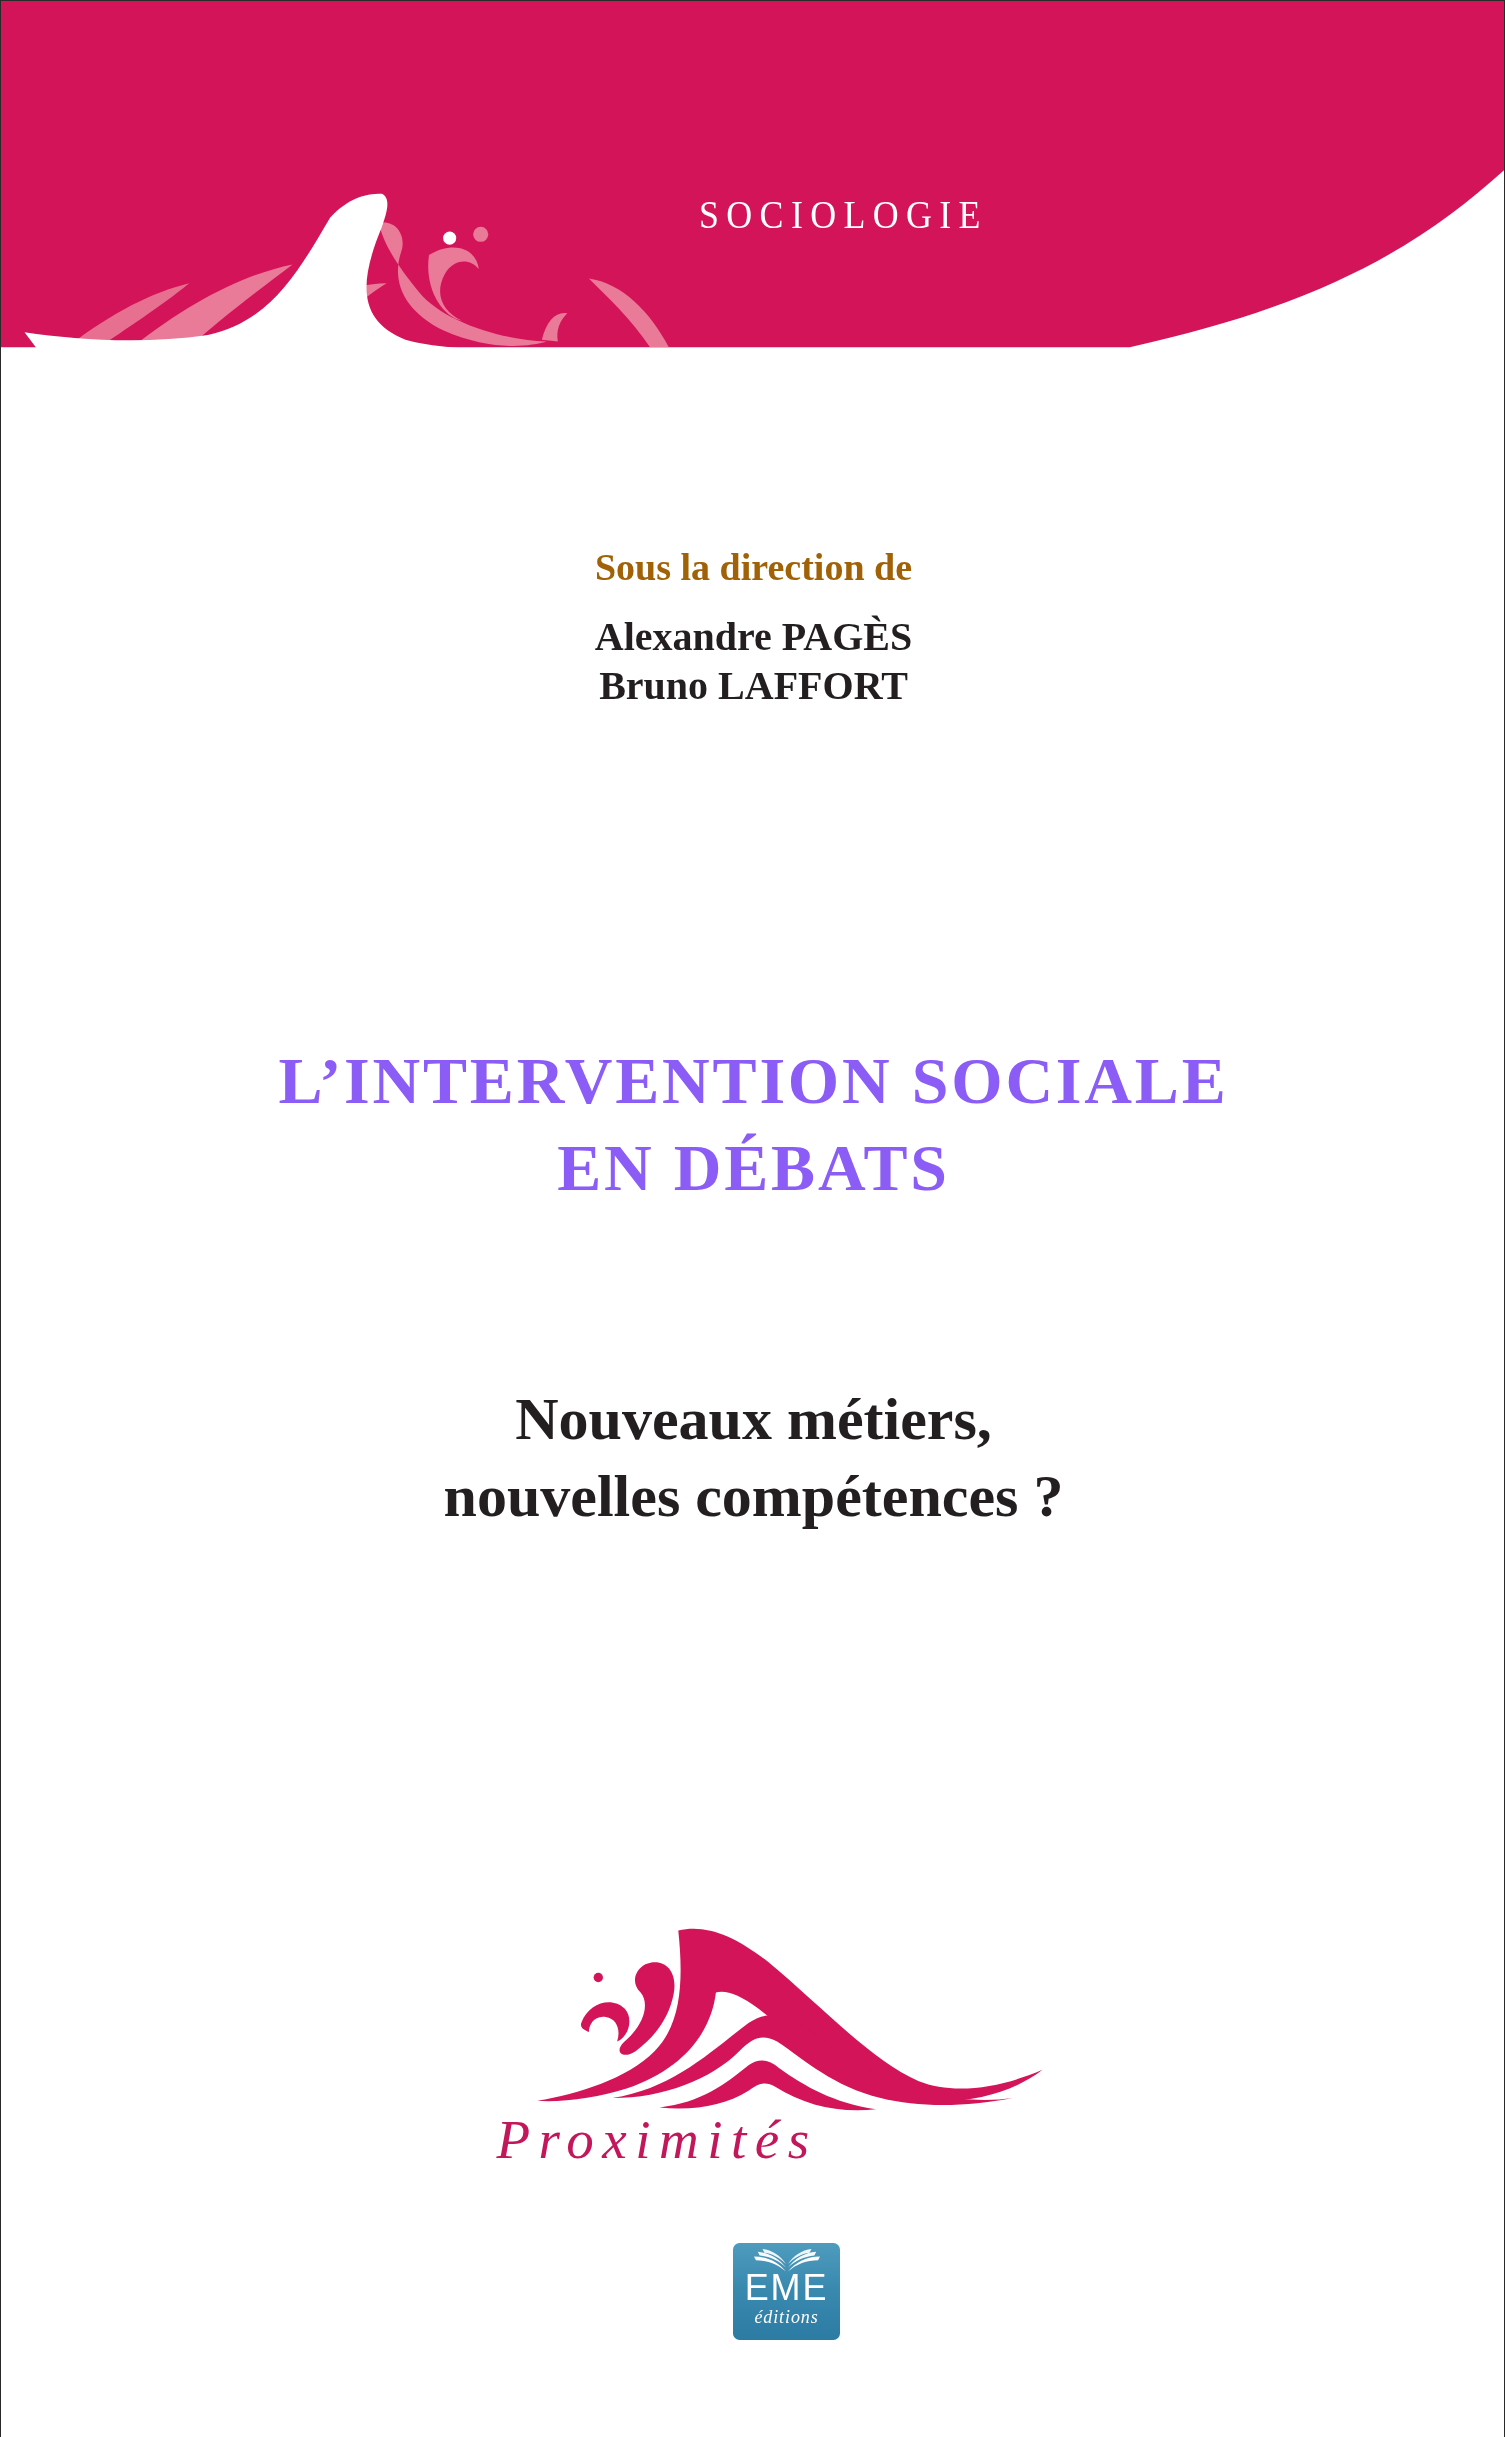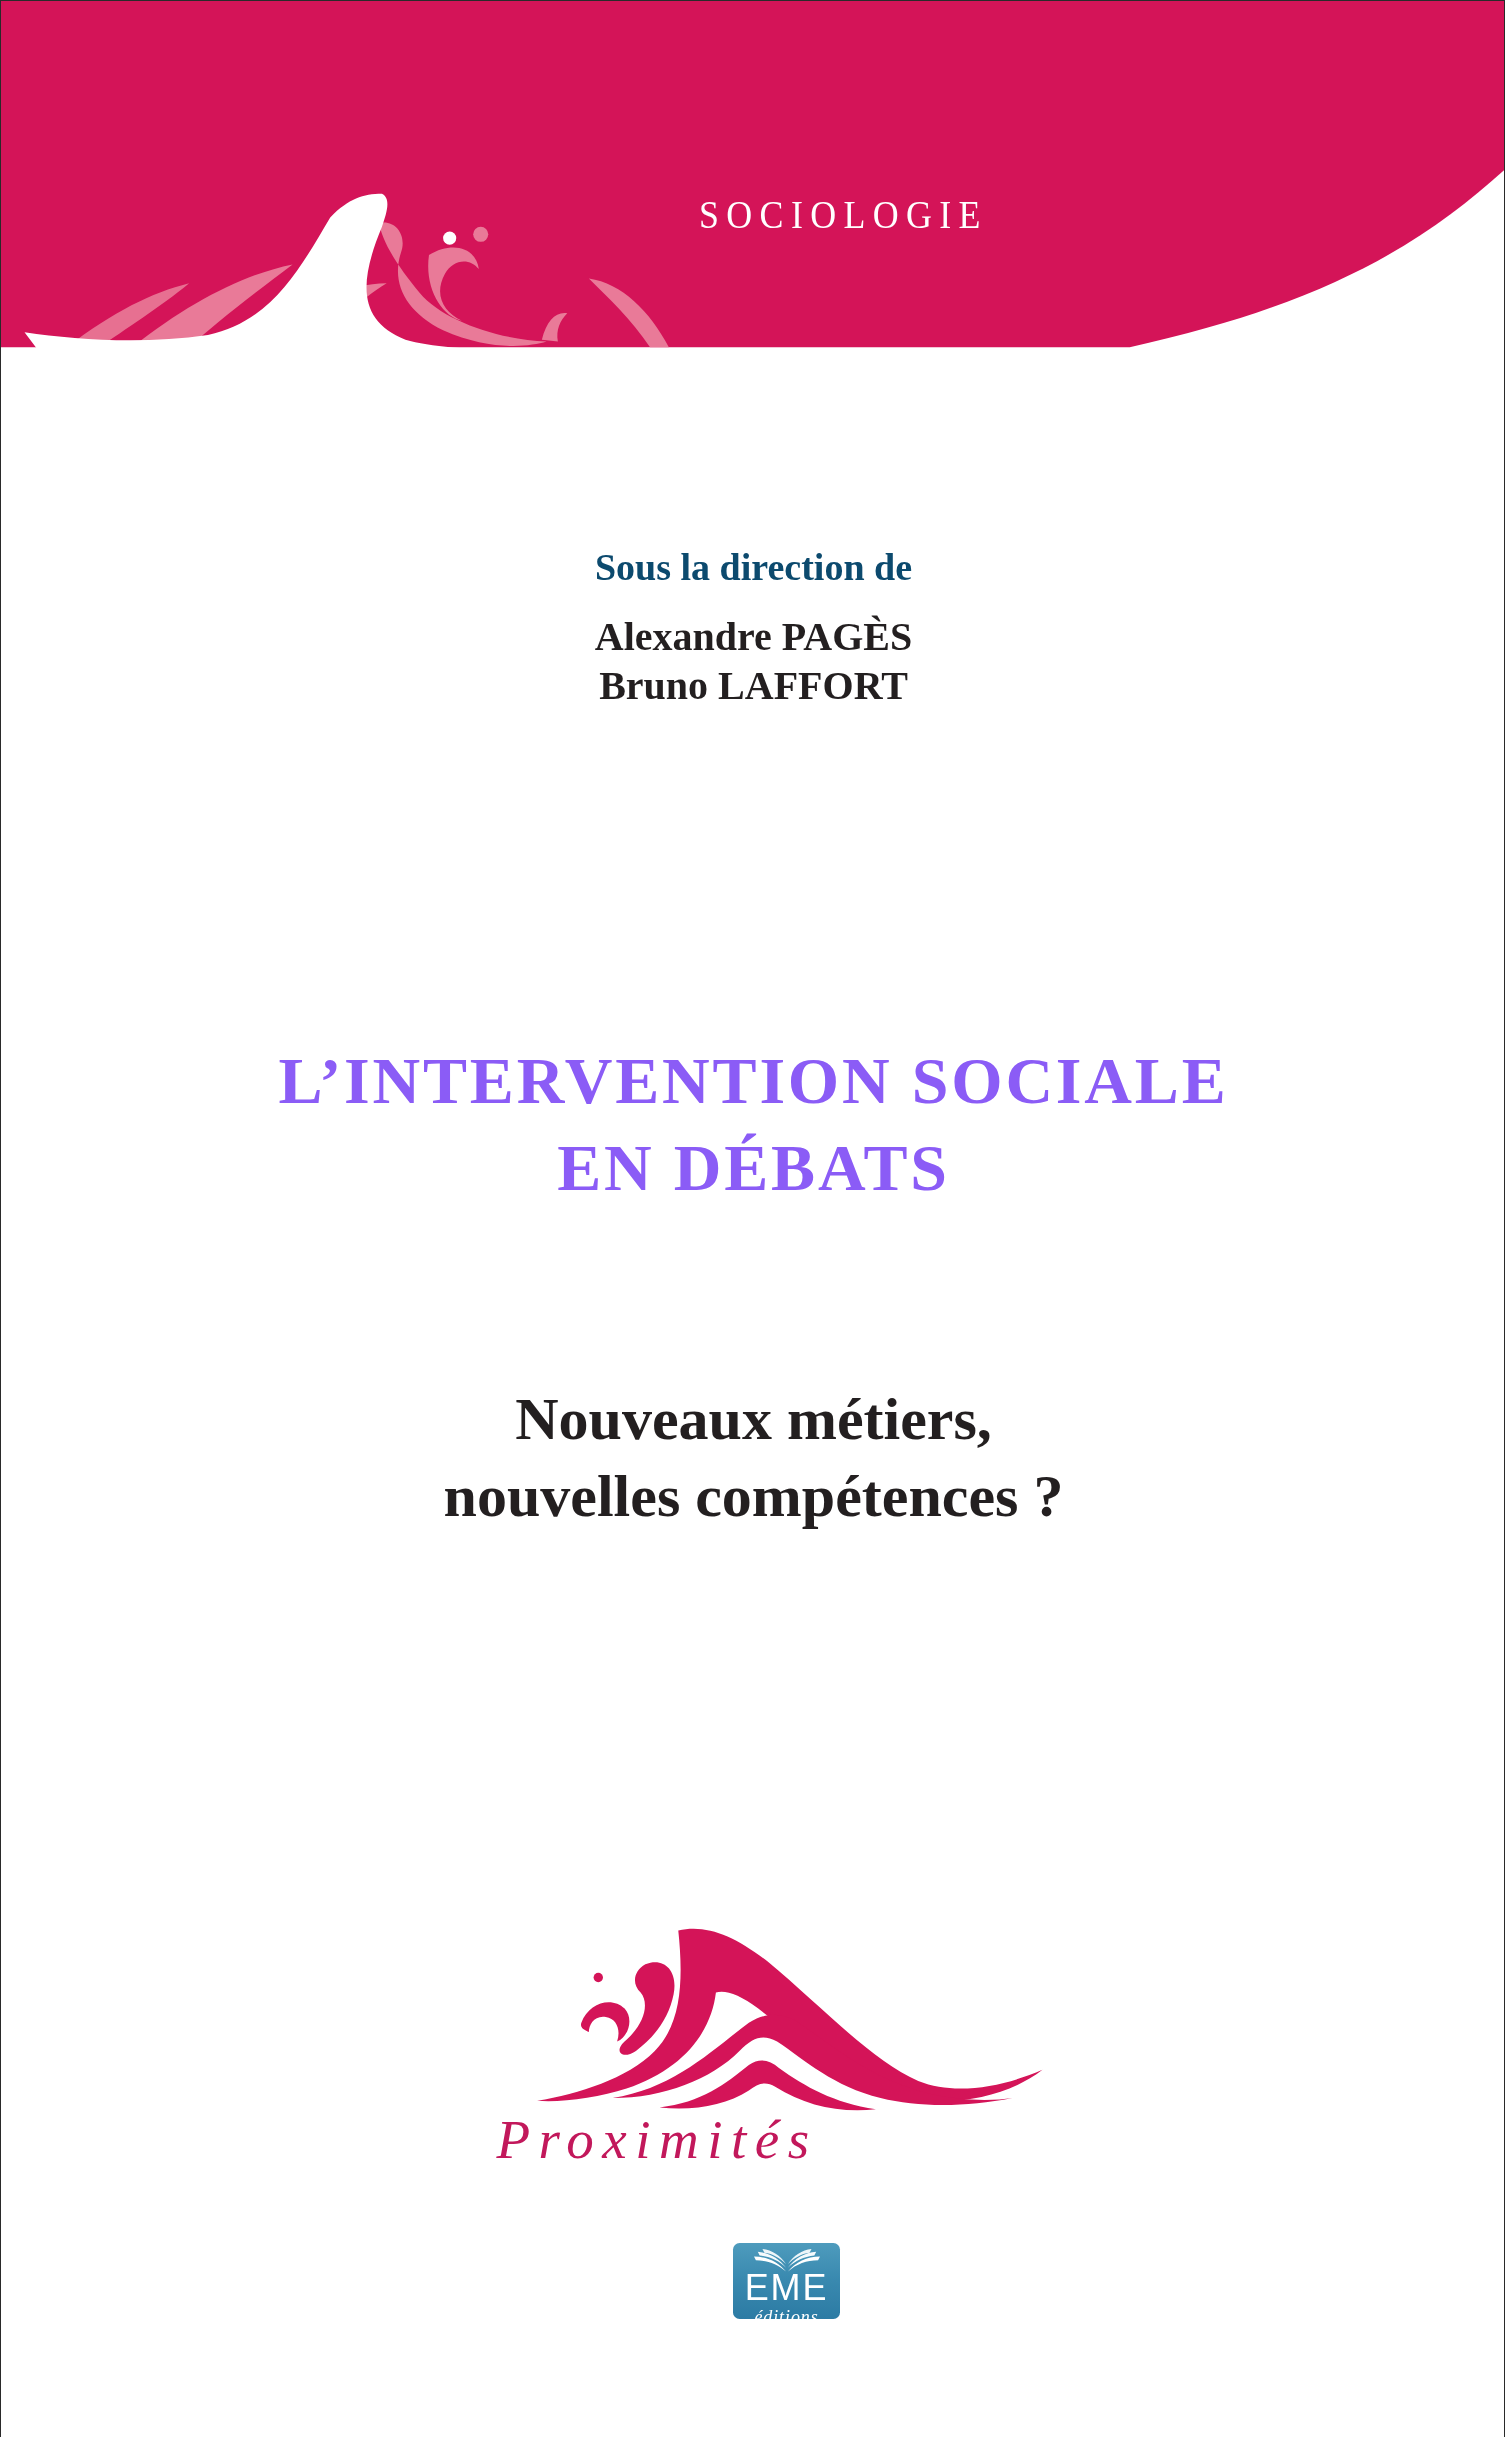--- a/index.html
+++ b/index.html
@@ -24,21 +24,21 @@
       letter-spacing: 8px;
       color: #ffffff;
       white-space: nowrap;
       transform: scaleX(0.92); transform-origin: left center;
     }
 
     
     .centered { position: absolute; left: 0; width: 1505px; text-align: center; white-space: nowrap; }
 
     .direction-label {
-      top: 544px; font-size: 38px; line-height: 45px; font-weight: bold; color: #0c4a6e;
+      top: 544px; font-size: 38px; line-height: 45px; font-weight: bold; color: #a16207;
     }
     .editors { top: 611px; }
     .editor-name {
       display: block; font-size: 40px; line-height: 49px; font-weight: bold; color: #231f20;
     }
 
     .main-title { top: 1036px; }
     .title-line {
       display: block; font-size: 66px; line-height: 87px; font-weight: bold;
       letter-spacing: 2.8px; color: #8b5cf6;
@@ -53,21 +53,21 @@
     .collection-logo { position: absolute; left: 522px; top: 1918px; width: 527px; height: 198px; }
     .collection-name {
       position: absolute; left: 0; top: 2106px; width: 1312px; text-align: center;
       font-family: "Liberation Serif", "DejaVu Serif", serif;
       font-style: italic; font-size: 55px; line-height: 66px;
       letter-spacing: 8.5px; color: #c2185b; white-space: nowrap;
     }
 
     
     .publisher-logo {
-      position: absolute; left: 732px; top: 2242px; width: 107px; height: 76px;
+      position: absolute; left: 732px; top: 2242px; width: 107px; height: 97px;
       border-radius: 6.6px;
       background: linear-gradient(180deg, #4e9bbd 0%, #3a8ab0 45%, #2c7ba4 100%);
       overflow: hidden;
     }
     .publisher-logo .book { position: absolute; left: 19px; top: 5.6px; width: 70px; height: 24.5px; }
     .publisher-acronym {
       position: absolute; left: 0; top: 26px; width: 107px; text-align: center;
       font-family: "Liberation Sans", "DejaVu Sans", sans-serif;
       font-size: 36px; line-height: 38px; color: #ffffff; letter-spacing: 1.9px;
     }

